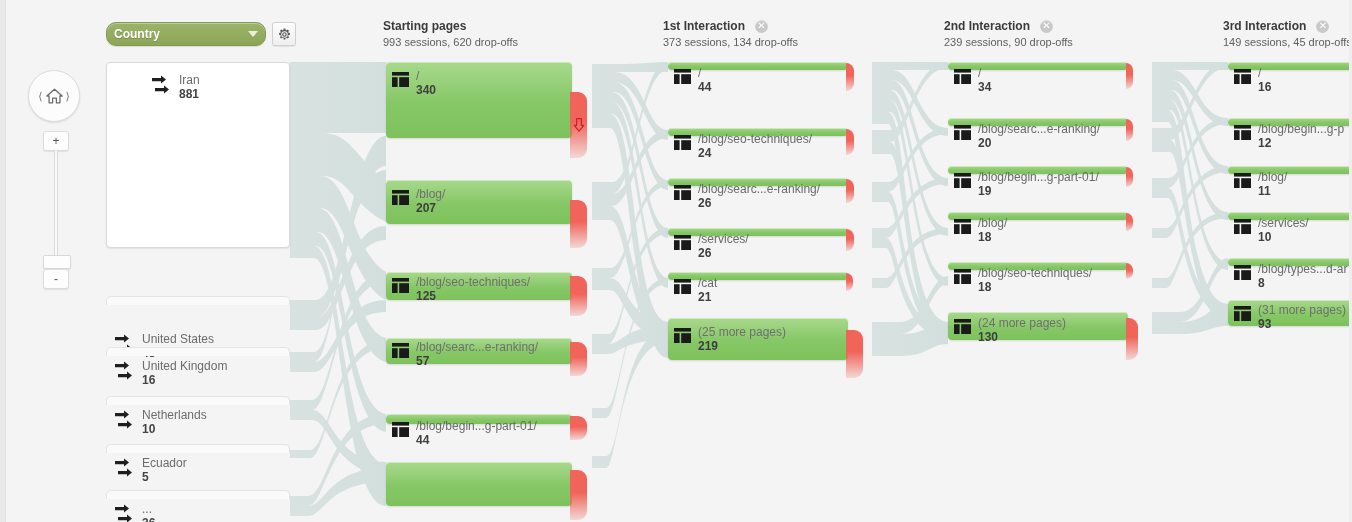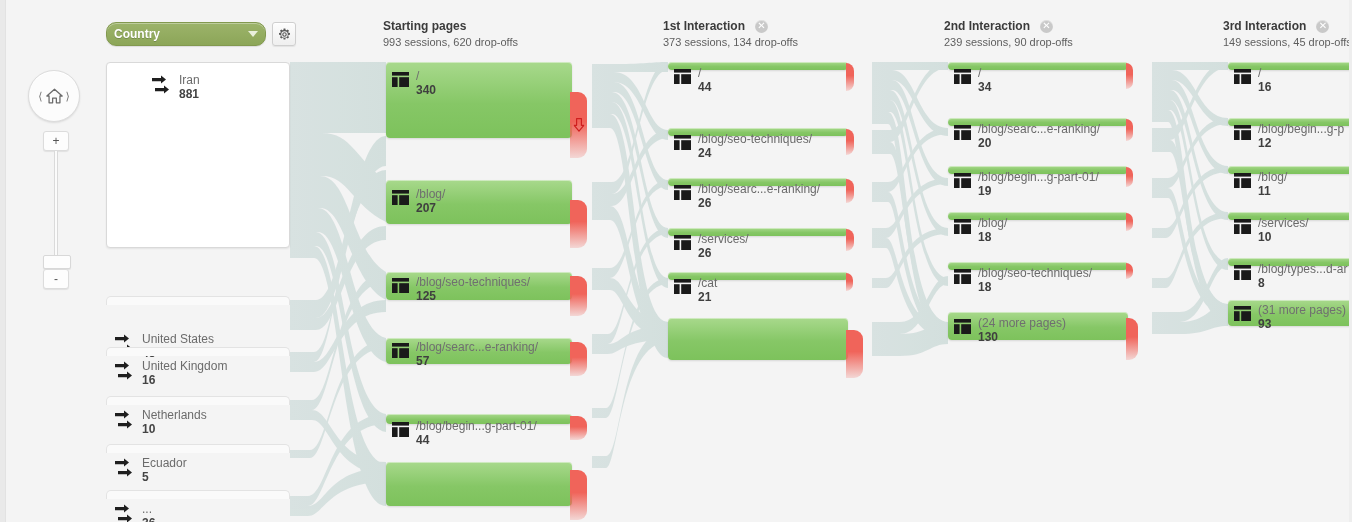--- a/index.html
+++ b/index.html
@@ -560,20 +560,31 @@
       <div>
         <div class="nm">/cat</div>
         <div class="vl">21</div>
       </div>
     </div>
   </div>
   <div class="dropoff" style="left:846px; top:273px; width:7px; height:18px;"></div>
 
   <div class="pnode tall" style="left:668px; top:318px; width:180px; height:42px;">
     <div class="bar" style="width:180px; height:42px;"></div>
+    <div class="nlabel" style="top:8px;">
+      <svg class="page-icon" viewBox="0 0 17 15">
+        <rect x="0" y="0" width="17" height="3.6" fill="#1a1a1a"></rect>
+        <rect x="0" y="5.2" width="5.6" height="9.8" fill="#1a1a1a"></rect>
+        <rect x="7.2" y="5.2" width="9.8" height="9.8" fill="#1a1a1a"></rect>
+      </svg>
+      <div>
+        <div class="nm">(25 more pages)</div>
+        <div class="vl">219</div>
+      </div>
+    </div>
   </div>
   <div class="dropoff" style="left:846px; top:330px; top:330px; height:48px;"></div>
 
   <div class="pnode" style="left:948px; top:62px; width:180px; height:8px;">
     <div class="bar" style="width:180px; height:8px;"></div>
     <div class="nlabel" style="top:5px;">
       <svg class="page-icon" viewBox="0 0 17 15">
         <rect x="0" y="0" width="17" height="3.6" fill="#1a1a1a"></rect>
         <rect x="0" y="5.2" width="5.6" height="9.8" fill="#1a1a1a"></rect>
         <rect x="7.2" y="5.2" width="9.8" height="9.8" fill="#1a1a1a"></rect>

